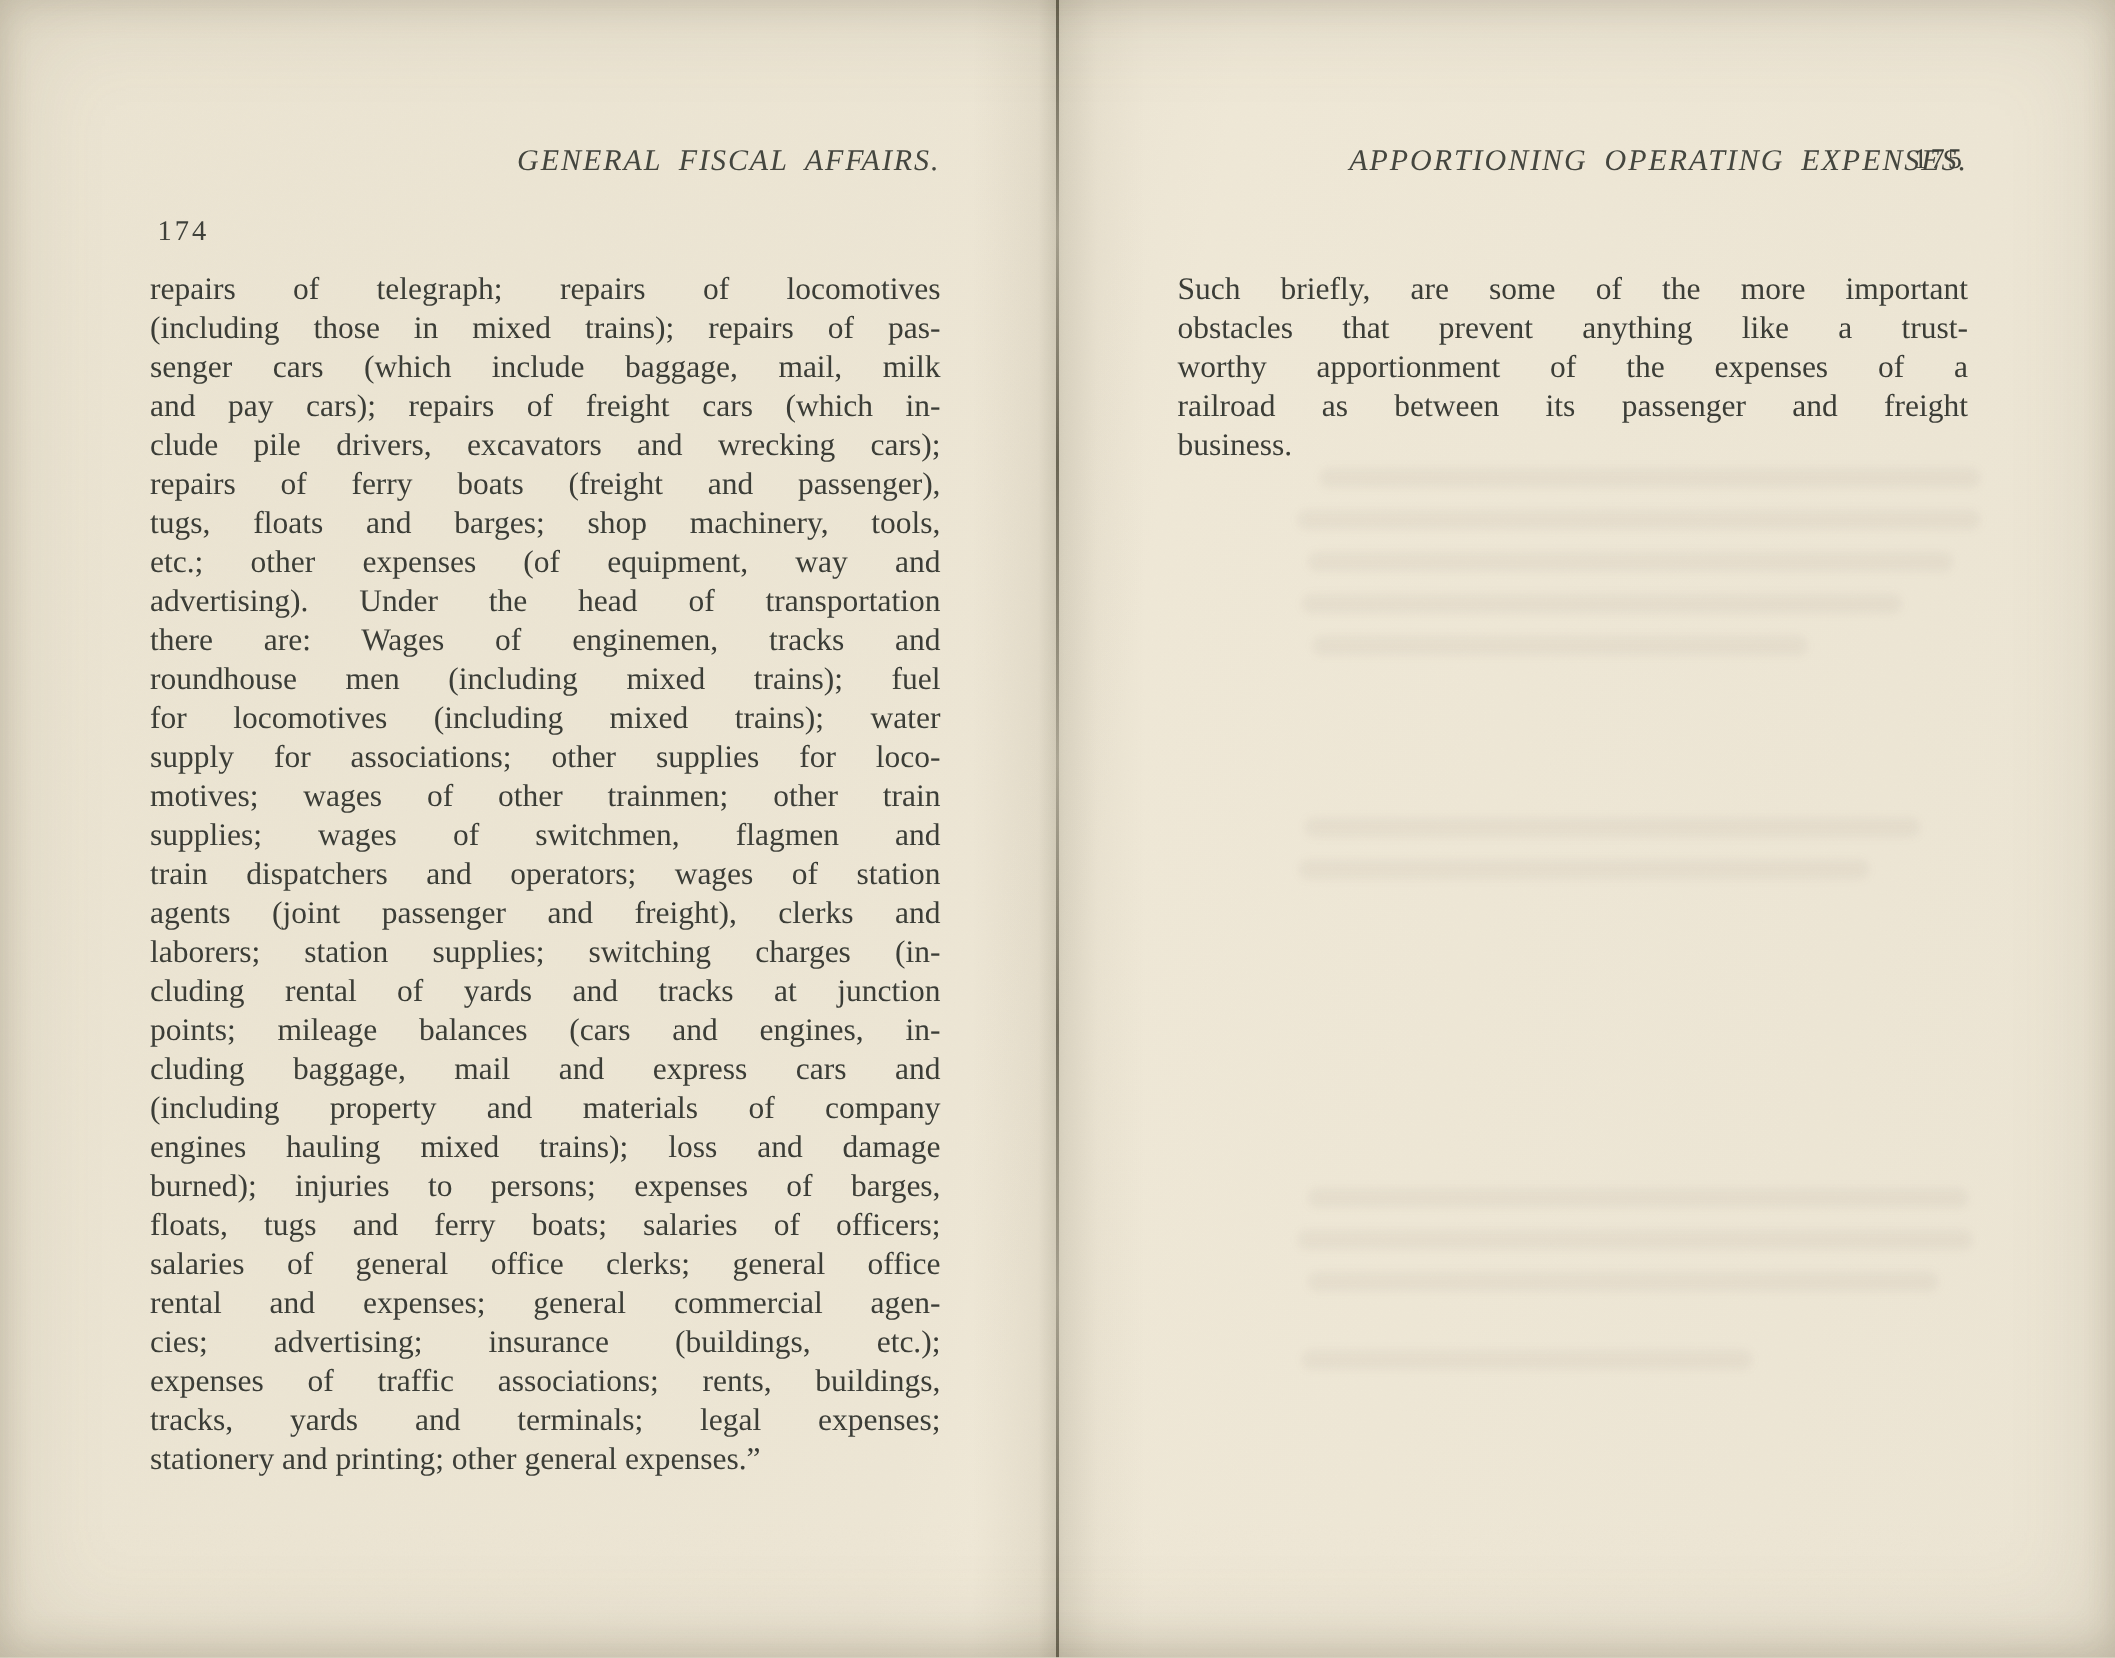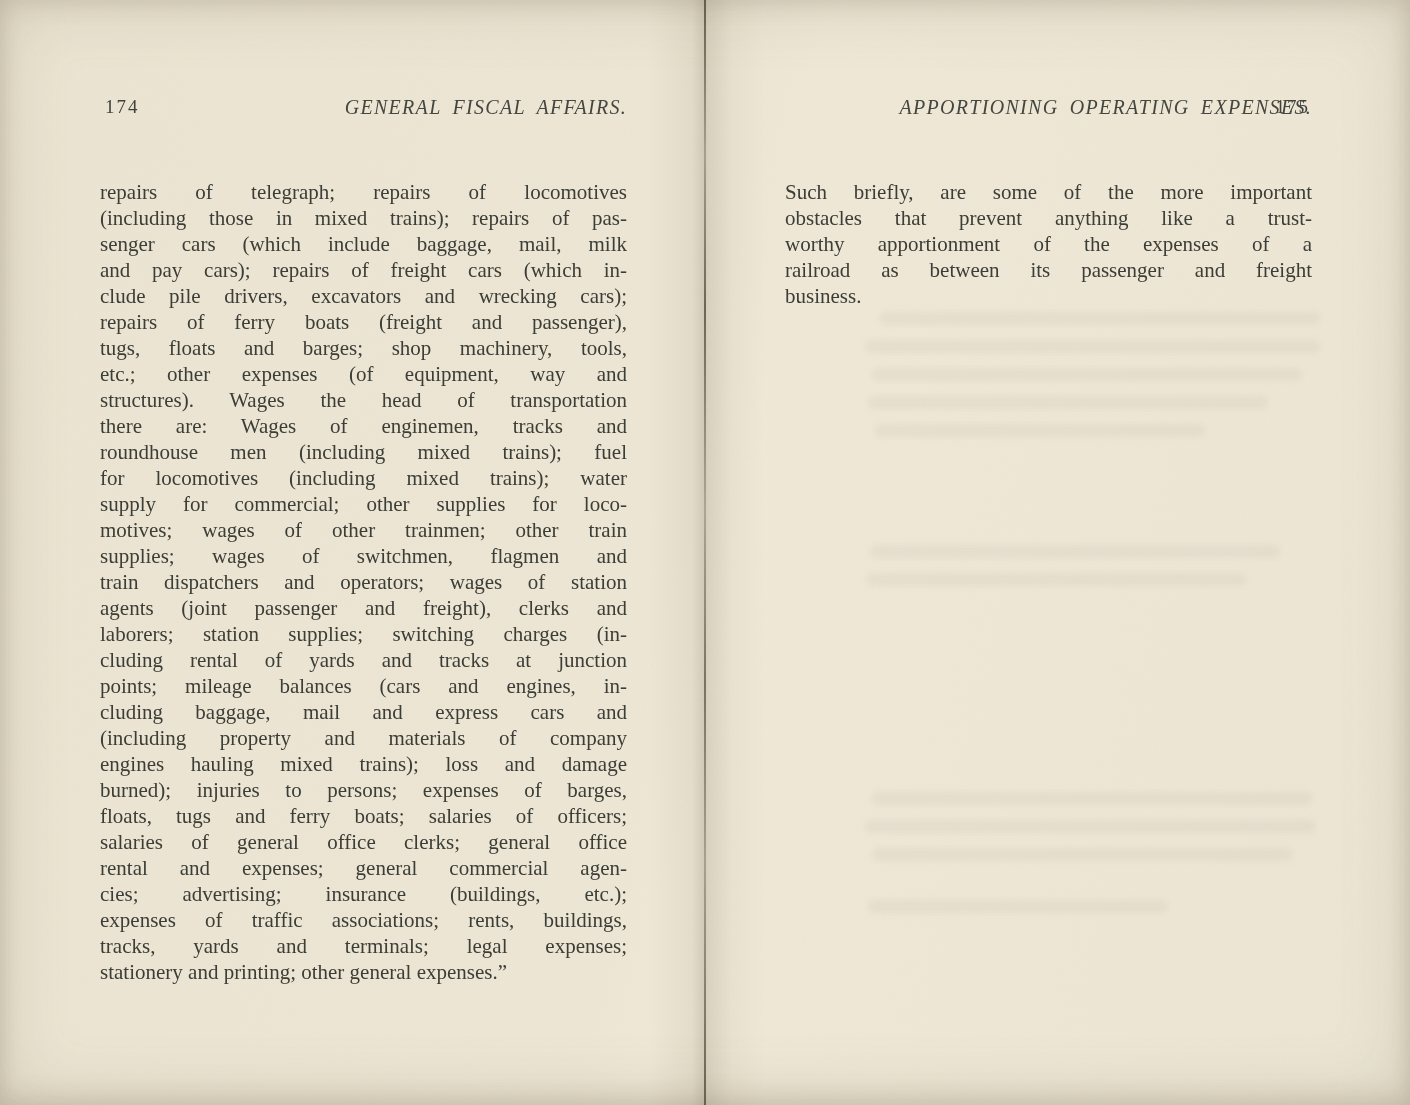--- a/index.html
+++ b/index.html
@@ -22,21 +22,21 @@
   .running-header{
     display:block;text-align:right;
     font-style:italic;font-size:20px;
     letter-spacing:1.3px;word-spacing:5px;
     color:#43453e;
   }
   .pagenum{
     position:absolute;top:0;
     font-size:19px;letter-spacing:2px;color:#3e403a;
   }
-  .pagenum-left{left:5px;}
+  .pagenum-left{left:5px;margin-top:48px;}
   .pagenum-right{right:2px;margin-left:12px;}
   
   .page-body{
     position:absolute;top:139px;width:527px;
     font-size:21px;line-height:26px;margin-top:40px;
   }
   .body-left{left:100px;}
   .body-right{left:785px;}
   .line{text-align:justify;text-align-last:justify;}
   .line.last-line{text-align-last:left;}
@@ -81,25 +81,25 @@
   </div>
   <div class="page-body body-left">
       <div class="line">repairs of telegraph; repairs of locomotives</div>
       <div class="line">(including those in mixed trains); repairs of pas-</div>
       <div class="line">senger cars (which include baggage, mail, milk</div>
       <div class="line">and pay cars); repairs of freight cars (which in-</div>
       <div class="line">clude pile drivers, excavators and wrecking cars);</div>
       <div class="line">repairs of ferry boats (freight and passenger),</div>
       <div class="line">tugs, floats and barges; shop machinery, tools,</div>
       <div class="line">etc.; other expenses (of equipment, way and</div>
-      <div class="line">structures). Wages the head of transportation</div>
+      <div class="line">advertising). Under the head of transportation</div>
       <div class="line">there are: Wages of enginemen, tracks and</div>
       <div class="line">roundhouse men (including mixed trains); fuel</div>
       <div class="line">for locomotives (including mixed trains); water</div>
-      <div class="line">supply for commercial; other supplies for loco-</div>
+      <div class="line">supply for associations; other supplies for loco-</div>
       <div class="line">motives; wages of other trainmen; other train</div>
       <div class="line">supplies; wages of switchmen, flagmen and</div>
       <div class="line">train dispatchers and operators; wages of station</div>
       <div class="line">agents (joint passenger and freight), clerks and</div>
       <div class="line">laborers; station supplies; switching charges (in-</div>
       <div class="line">cluding rental of yards and tracks at junction</div>
       <div class="line">points; mileage balances (cars and engines, in-</div>
       <div class="line">cluding baggage, mail and express cars and</div>
       <div class="line">(including property and materials of company</div>
       <div class="line">engines hauling mixed trains); loss and damage</div>

